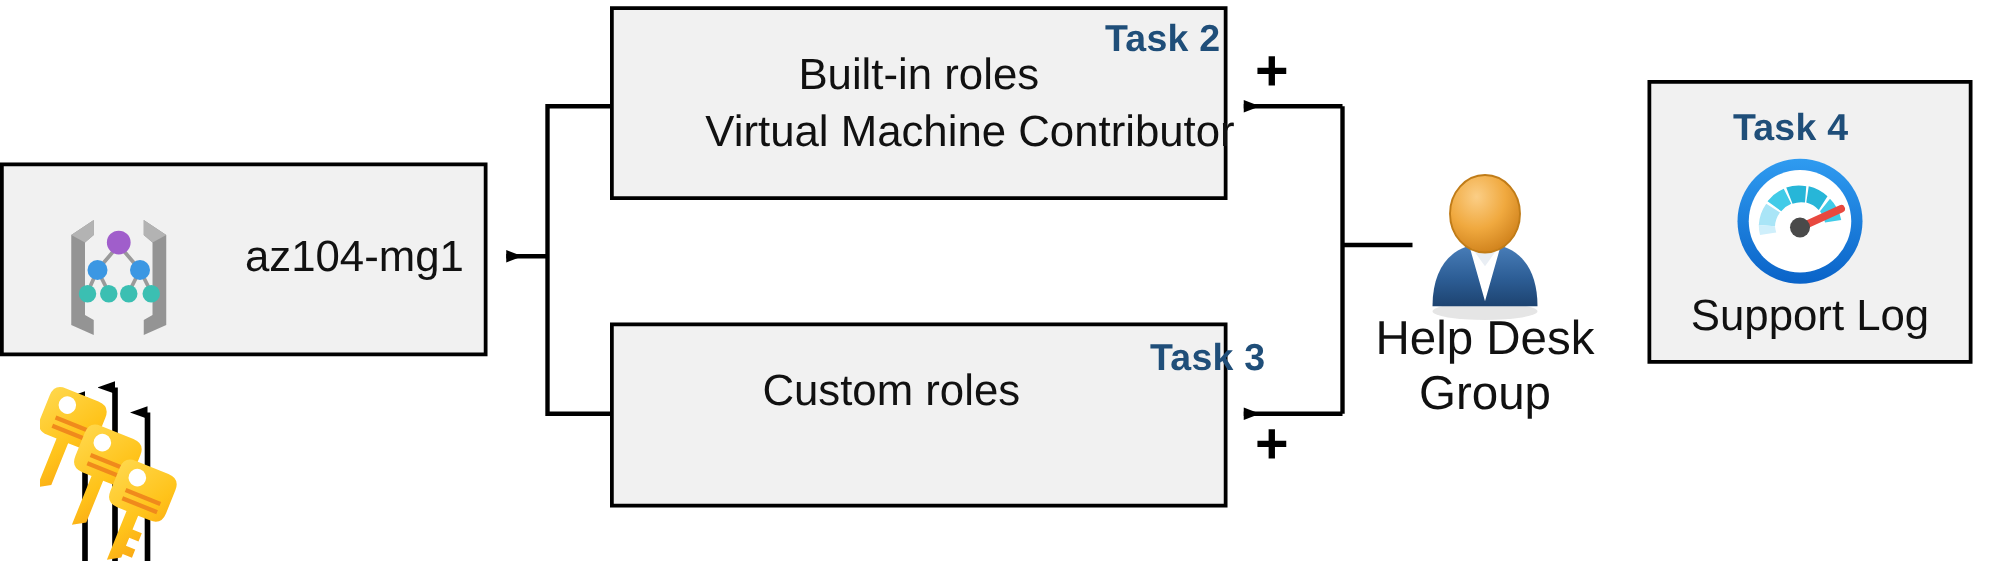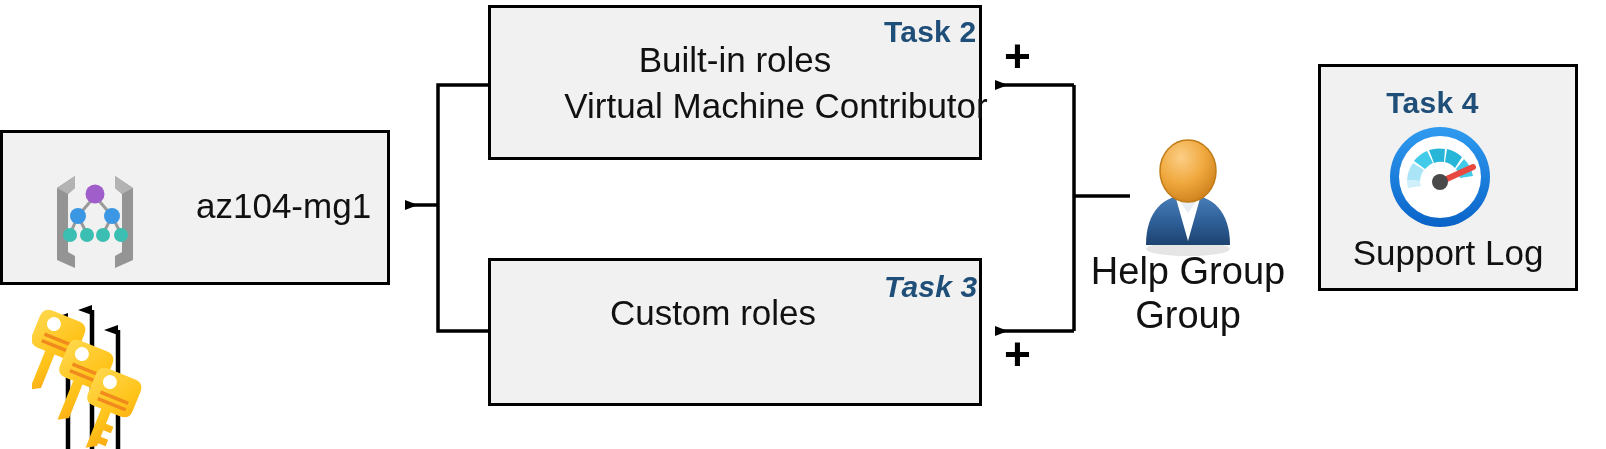--- a/index.html
+++ b/index.html
@@ -130,21 +130,21 @@
   </div>
 
   <div class="box" style="left:488px; top:5px; width:494px; height:155px;"></div>
   <div class="task-label" style="left:884px; top:15px;">Task 2</div>
   <div class="body-text center-text" style="left:488px; top:40px; width:494px;">Built-in roles</div>
   <div class="body-text center-text" style="left:488px; top:86px; width:576px;">Virtual Machine Contributor</div>
 
   <div class="plus" style="left:1004px; top:33px;">+</div>
 
   <div class="box" style="left:488px; top:258px; width:494px; height:148px;"></div>
-  <div class="task-label" style="left:884px; top:270px;font-style:italic;">Task 3</div>
+  <div class="task-label" style="left:920px; top:270px;">Task 3</div>
   <div class="body-text center-text" style="left:488px; top:293px; width:450px;text-align:center;">Custom roles</div>
 
   <div class="plus" style="left:1004px; top:331px;">+</div>
 
   <div class="icon-abs" style="left:1128px; top:137px; width:120px; height:120px;">
     <svg viewBox="0 0 120 120" width="120" height="120">
       <defs>
         <radialGradient id="headG" cx="38%" cy="28%" r="75%">
           <stop offset="0%" stop-color="#fbce86"></stop>
           <stop offset="55%" stop-color="#f0a93f"></stop>
@@ -157,21 +157,21 @@
         </linearGradient>
       </defs>
       <ellipse cx="60" cy="112" rx="42" ry="7" fill="#cfcfcf" opacity="0.55"></ellipse>
       <path d="M18,108 C18,74 36,58 60,58 C84,58 102,74 102,108 z" fill="url(#bodyG)"></path>
       <path d="M47,58 L60,104 L73,58 C68,64 52,64 47,58 z" fill="#ffffff"></path>
       <path d="M47,58 L60,76 L73,58 z" fill="#e9eef4"></path>
       <ellipse cx="60" cy="34" rx="28" ry="31" fill="url(#headG)" stroke="#c07c18" stroke-width="1.5"></ellipse>
     </svg>
   </div>
   <div class="user-label" style="left:1078px; top:250px; width:220px;">
-    <div>Help Group</div>
+    <div>Help Desk</div>
     <div>Group</div>
   </div>
 
   <div class="box" style="left:1318px; top:64px; width:260px; height:227px;"></div>
   <div class="task-label" style="left:1318px; top:86px; width:229px; text-align:center;">Task 4</div>
 
   <div class="icon-abs" style="left:1380px; top:122px; width:120px; height:110px;">
     <svg viewBox="0 0 120 110" width="120" height="110">
       <defs>
         <linearGradient id="ringG" x1="0" y1="0" x2="0" y2="1">

